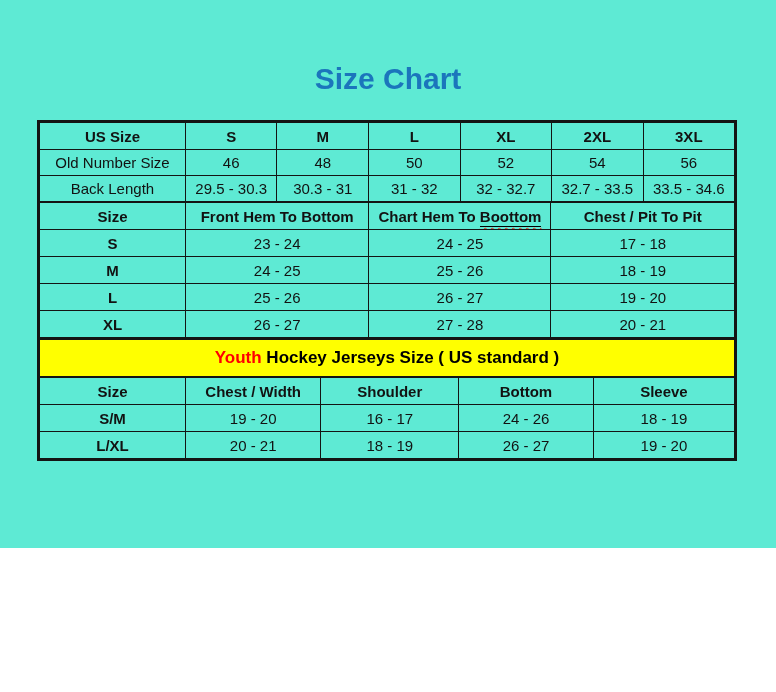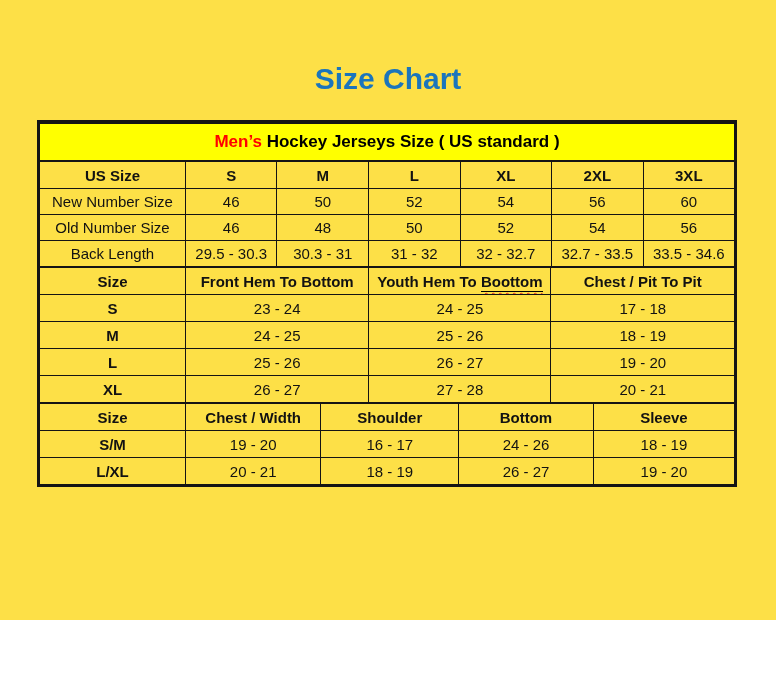--- a/index.html
+++ b/index.html
@@ -7,22 +7,22 @@
     padding: 0;
     background: #ffffff;
     width: 776px;
     height: 692px;
     overflow: hidden;
     font-family: "Liberation Sans", "DejaVu Sans", sans-serif;
   }
   .page {
     position: relative;
     width: 776px;
-    height: 620px;
-    background: #fde047;
+    height: 548px;
+    background: #5eead4;
   }
   .page-title {
     margin: 0;
     padding-top: 62px;
     text-align: center;
     font-size: 30px;
     font-weight: bold;
     color: #1B75BC;
     letter-spacing: 0px;
   }
@@ -88,40 +88,28 @@
       <colgroup>
         <col style="width:21%">
           <col style="width:13.17%">
           <col style="width:13.17%">
           <col style="width:13.17%">
           <col style="width:13.17%">
           <col style="width:13.17%">
           <col style="width:13.15%">
       </colgroup>
       <tbody>
-          <tr class="band">
-        <td colspan="7"><span class="hl">Men’s</span><span> Hockey Jerseys Size ( US standard )</span></td>
-      </tr>
       <tr class="head">
         <td>US Size</td>
         <td>S</td>
         <td>M</td>
         <td>L</td>
         <td>XL</td>
         <td>2XL</td>
         <td>3XL</td>
-      </tr>
-      <tr class="data">
-        <td class="label">New Number Size</td>
-        <td>46</td>
-        <td>50</td>
-        <td>52</td>
-        <td>54</td>
-        <td>56</td>
-        <td>60</td>
       </tr>
       <tr class="data">
         <td class="label">Old Number Size</td>
         <td>46</td>
         <td>48</td>
         <td>50</td>
         <td>52</td>
         <td>54</td>
         <td>56</td>
       </tr>
@@ -141,21 +129,21 @@
       <colgroup>
         <col style="width:21%">
           <col style="width:26.4%">
           <col style="width:26.2%">
           <col style="width:26.4%">
       </colgroup>
       <tbody>
       <tr class="head">
         <td>Size</td>
         <td>Front Hem To Bottom</td>
-        <td><span>Youth Hem To </span><span class="misspell">Boottom</span></td>
+        <td><span>Chart Hem To </span><span class="misspell">Boottom</span></td>
         <td>Chest / Pit To Pit</td>
       </tr>
       <tr class="data">
         <td class="label">S</td>
         <td>23 - 24</td>
         <td>24 - 25</td>
         <td>17 - 18</td>
       </tr>
       <tr class="data">
         <td class="label">M</td>
@@ -180,20 +168,23 @@
 
     <table class="size-table t-youth">
       <colgroup>
         <col style="width:21%">
           <col style="width:19.5%">
           <col style="width:19.8%">
           <col style="width:19.4%">
           <col style="width:20.3%">
       </colgroup>
       <tbody>
+          <tr class="band">
+        <td colspan="5"><span class="hl">Youth</span><span> Hockey Jerseys Size ( US standard )</span></td>
+      </tr>
       <tr class="head">
         <td>Size</td>
         <td>Chest / Width</td>
         <td>Shoulder</td>
         <td>Bottom</td>
         <td>Sleeve</td>
       </tr>
       <tr class="data">
         <td class="label">S/M</td>
         <td>19 - 20</td>

